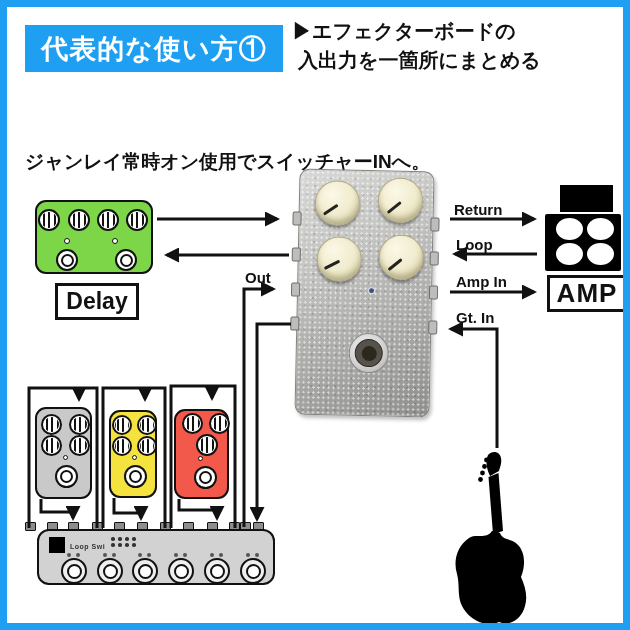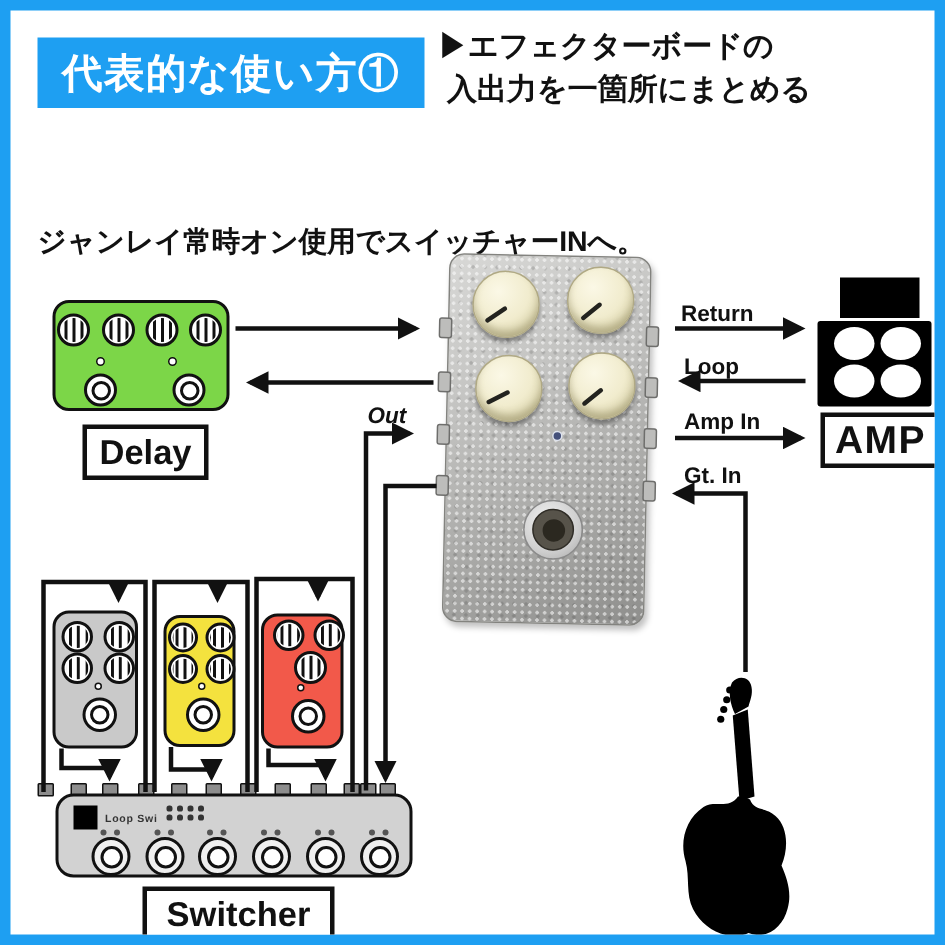--- a/index.html
+++ b/index.html
@@ -207,23 +207,22 @@
     <div class="ssw" style="left:129px;top:27px;">
         <i></i>
       </div>
     <div class="ssw" style="left:165px;top:27px;">
         <i></i>
       </div>
     <div class="ssw" style="left:201px;top:27px;">
         <i></i>
       </div>
   </div>
-  <div class="abs tagbox" style="left:88px;top:584px;width:122px;height:31px;font-size:23px;">Switcher</div>
-
-  <div class="abs wlabel lbl-layer" style="left:238px;top:262px;font-style:italic;">Out</div>
+
+  <div class="abs wlabel lbl-layer" style="left:238px;top:262px;">Out</div>
   <div class="abs wlabel lbl-layer" style="left:447px;top:194px;">Return</div>
   <div class="abs wlabel lbl-layer" style="left:449px;top:229px;">Loop</div>
   <div class="abs wlabel lbl-layer" style="left:449px;top:266px;">Amp In</div>
   <div class="abs wlabel lbl-layer" style="left:449px;top:302px;">Gt. In</div>
 
   <svg class="wires" width="630" height="630" viewBox="0 0 630 630">
     <defs>
       <marker id="ah" viewBox="0 0 10 10" refX="8" refY="5" markerWidth="5" markerHeight="5" orient="auto">
         <path d="M0,0 L10,5 L0,10 z" fill="#111"></path>
       </marker>

